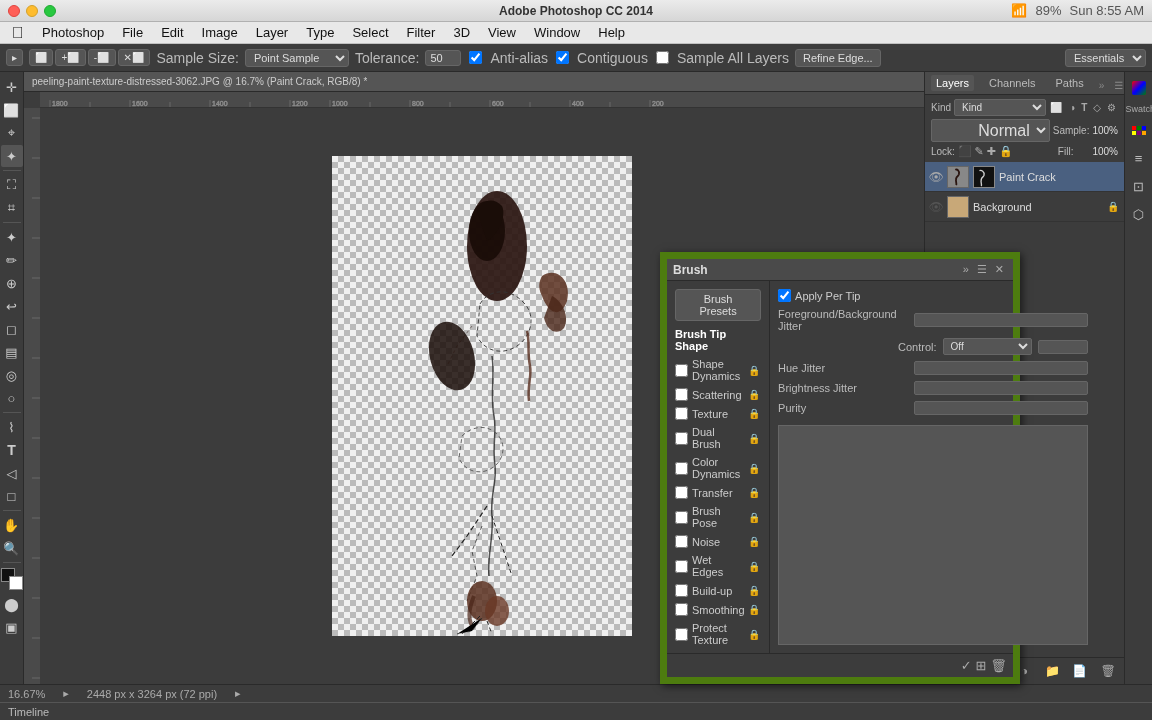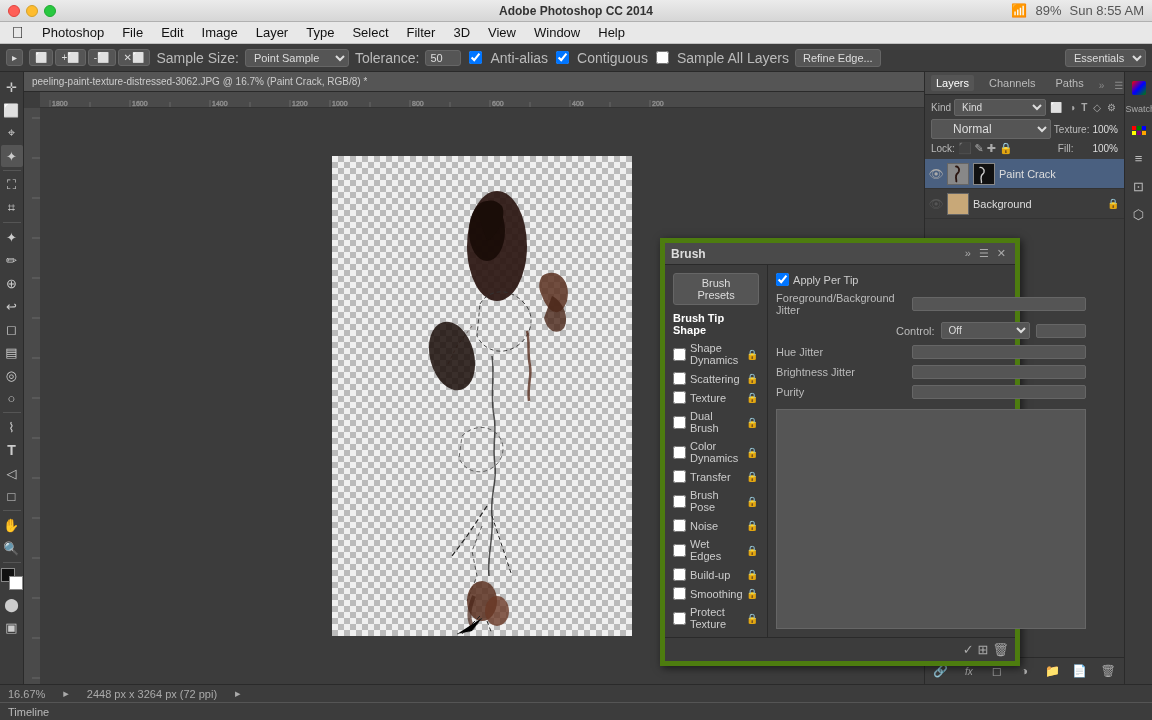--- a/index.html
+++ b/index.html
@@ -53,21 +53,21 @@
     .panel-expand { margin-left: auto; color: #888; font-size: 10px; cursor: pointer; }
 
     
     #layers-header { padding: 4px 6px; display: flex; flex-direction: column; gap: 3px; }
     .layers-kind-row { display: flex; gap: 3px; align-items: center; }
     .kind-label { color: #bbb; font-size: 10px; }
     .kind-dropdown { background: #555; border: 1px solid #666; color: #ddd; font-size: 10px; padding: 1px 3px; flex: 1; border-radius: 2px; }
     .kind-icons { display: flex; gap: 2px; }
     .kind-icon { font-size: 10px; color: #aaa; cursor: pointer; padding: 1px 2px; }
     .mode-row { display: flex; gap: 3px; align-items: center; }
-    .mode-dropdown { background: #555; border: 1px solid #666; color: #ddd; font-size: 12px; padding: 1px 17px; border-radius: 2px; flex: 1; }
+    .mode-dropdown { background: #555; border: 1px solid #666; color: #ddd; font-size: 16px; padding: 1px 3px; border-radius: 2px; flex: 1; text-align: right; }
     .opacity-group { display: flex; align-items: center; gap: 3px; }
     .opacity-label { color: #bbb; font-size: 10px; }
     .opacity-val { color: #ddd; font-size: 10px; }
     .fill-group { display: flex; align-items: center; gap: 19px; }
     .lock-row { display: flex; align-items: center; gap: 3px; }
     .lock-label { color: #bbb; font-size: 10px; }
     .lock-icons { display: flex; gap: 3px; }
     .lock-icon { font-size: 11px; color: #aaa; cursor: pointer; }
 
     
@@ -89,21 +89,21 @@
     .ri-btn { width: 24px; height: 24px; display: flex; align-items: center; justify-content: center; cursor: pointer; color: #bbb; font-size: 13px; border-radius: 3px; }
     .ri-label { font-size: 9px; color: #aaa; text-align: center; width: 26px; }
 
     
     #statusbar { background: #3c3c3c; border-top: 1px solid #2a2a2a; height: 18px; display: flex; align-items: center; padding: 0 8px; gap: 18px; font-size: 11px; color: #aaa; }
 
     
     #timeline { background: #3c3c3c; border-top: 1px solid #555; height: 18px; display: flex; align-items: center; padding: 0 8px; font-size: 11px; color: #bbb; }
 
     
-    #brush-panel { position: absolute; top: 238px; left: 660px; width: 360px; background: #3c3c3c; border: 5px solid #4d7c0f; box-shadow: 2px 2px 8px rgba(0,0,0,0.6); z-index: 10; }
+    #brush-panel { position: absolute; top: 252px; left: 660px; width: 360px; background: #3c3c3c; border: 7px solid #4d7c0f; box-shadow: 2px 2px 8px rgba(0,0,0,0.6); z-index: 10; }
     #brush-panel-header { background: #4a4a4a; display: flex; align-items: center; padding: 3px 6px; border-bottom: 1px solid #2a2a2a; gap: 4px; cursor: move; }
     #brush-panel-title { font-size: 12px; color: #ddd; flex: 1; font-weight: 600; }
     #brush-panel-actions { display: flex; gap: 2px; }
     .bp-action { font-size: 11px; color: #aaa; cursor: pointer; padding: 1px 3px; }
     #brush-panel-body { display: flex; }
     #brush-panel-left { width: 110px; border-right: 1px solid #2a2a2a; padding: 4px 0; }
     .brush-section-item { padding: 3px 8px; font-size: 11px; color: #ccc; cursor: pointer; display: flex; align-items: center; gap: 4px; }
     .brush-section-item.active { color: #fff; font-weight: 600; }
     .brush-lock-icon { font-size: 10px; color: #888; margin-left: auto; }
     #brush-panel-right { flex: 1; padding: 8px; display: flex; flex-direction: column; gap: 6px; }
@@ -356,21 +356,21 @@
           <span class="kind-icon" style="font-weight:bold;">T</span>
           <span class="kind-icon">◇</span>
           <span class="kind-icon">⚙</span>
         </div>
       </div>
       <div class="mode-row">
         <select class="mode-dropdown">
           <option>Normal</option>
         </select>
         <div class="opacity-group">
-          <span class="opacity-label">Texture:</span>
+          <span class="opacity-label">Sample:</span>
           <span class="opacity-val">100%</span>
         </div>
       </div>
       <div class="lock-row">
         <span class="lock-label">Lock:</span>
         <div class="lock-icons">
           <span class="lock-icon">⬛</span>
           <span class="lock-icon">✎</span>
           <span class="lock-icon">✚</span>
           <span class="lock-icon">🔒</span>

